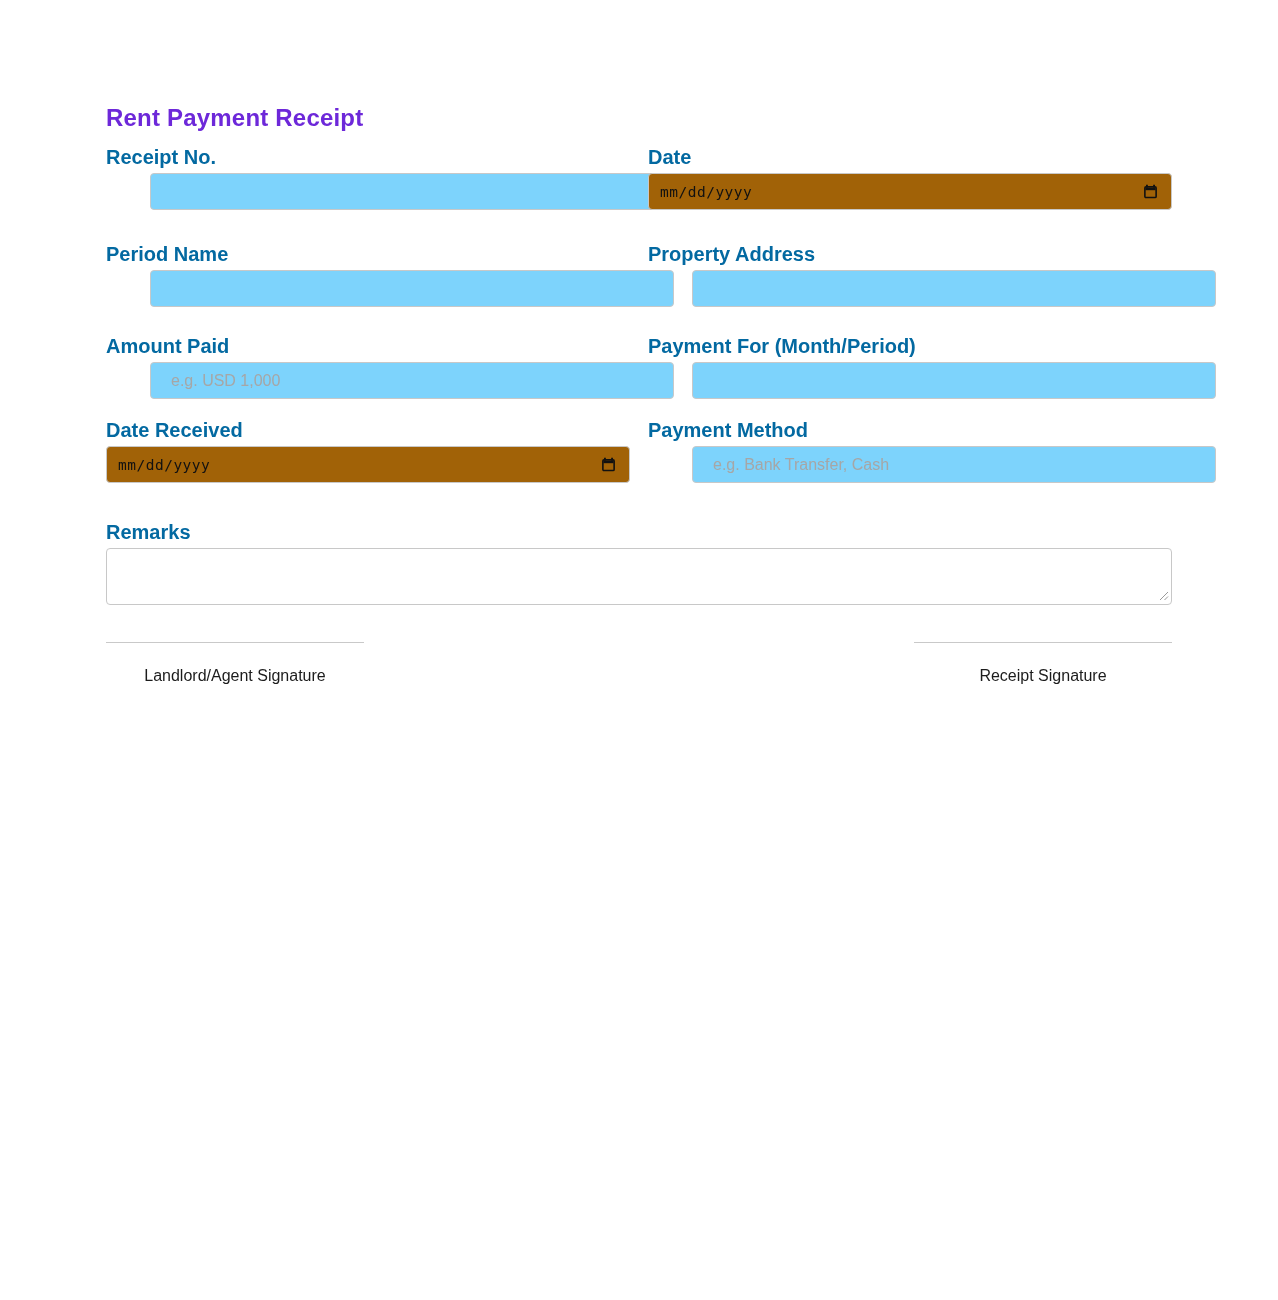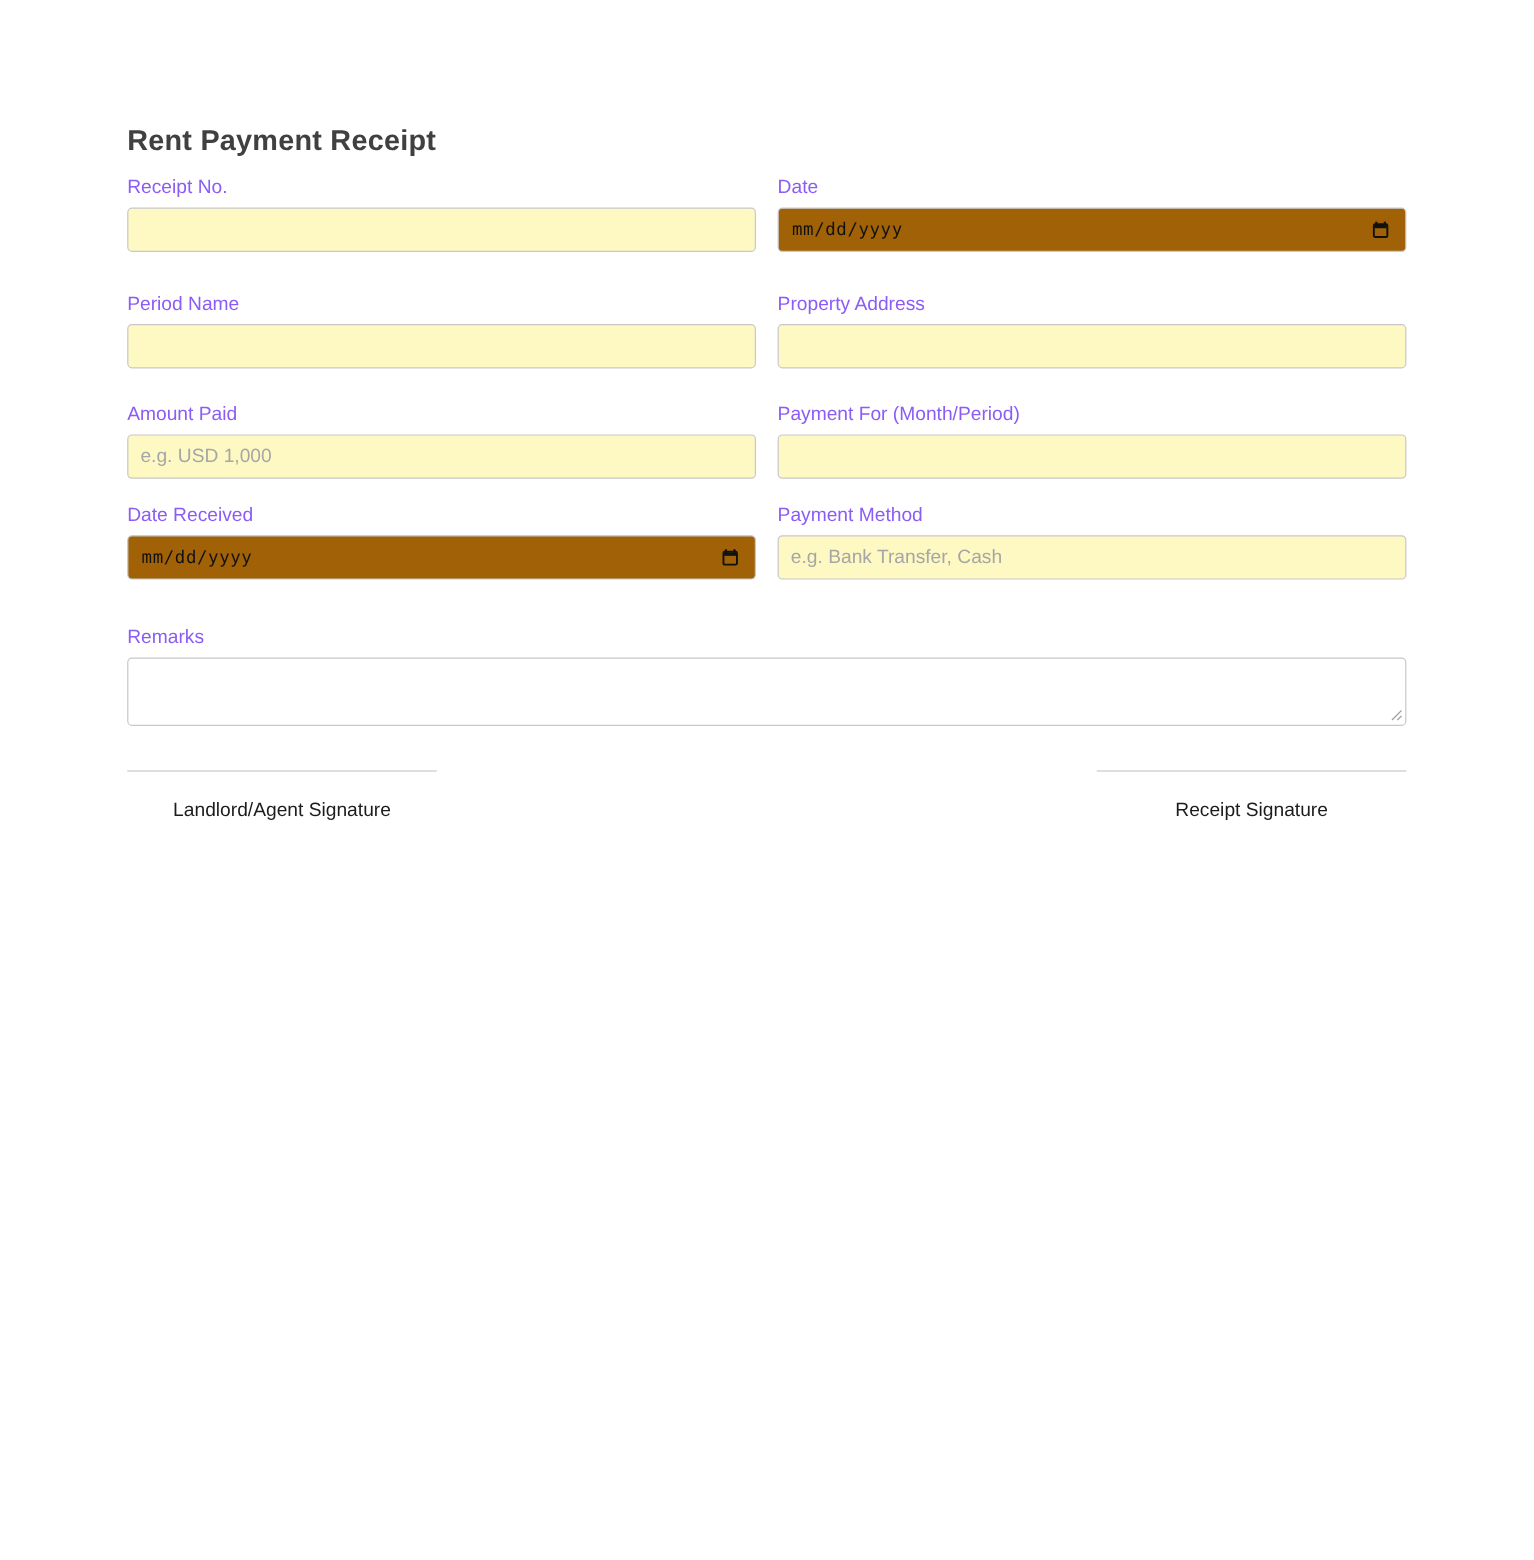--- a/index.html
+++ b/index.html
@@ -13,52 +13,53 @@
   }
   .form-container {
     width: 1066px;
     margin: 0 auto;
     padding-top: 102px;
   }
   h1.page-title {
     font-size: 24px;
     line-height: 32px;
     font-weight: 700;
-    color: #404040;
+    color: #6d28d9;
     margin: 0 0 15px 0;
     letter-spacing: 0.2px;
   }
   .row {
     display: grid;
     grid-template-columns: 1fr 1fr;
     column-gap: 18px;
   }
   .mb1 { margin-bottom: 36px; }
   .mb2 { margin-bottom: 31px; }
   .mb3 { margin-bottom: 23px; }
   .mb4 { margin-bottom: 41px; }
   .field-label {
     display: block;
-    font-size: 16px;
+    font-size: 20px;
     line-height: 16px;
-    font-weight: 400;
-    color: #8b5cf6;
+    font-weight: 700;
+    color: #0369a1;
     margin-bottom: 8px;
   }
   .text-input {
     width: 100%;
     height: 37px;
     border: 1px solid #c8c8c8;
     border-radius: 4px;
-    padding: 0 10px;
+    padding: 0 20px;
     font-size: 16px;
     font-family: "Liberation Sans", sans-serif;
     color: #222;
     outline: none;
-    background: #fef9c3;
+    background: #7dd3fc;
+    margin-left: 44px;
   }
   .text-input::placeholder { color: #a6a6a6; opacity: 1; }
   .date-input {
     display: flex;
     align-items: center;
     justify-content: space-between;
     width: 100%;
     height: 37px;
     border: 1px solid #c8c8c8;
     border-radius: 4px;

